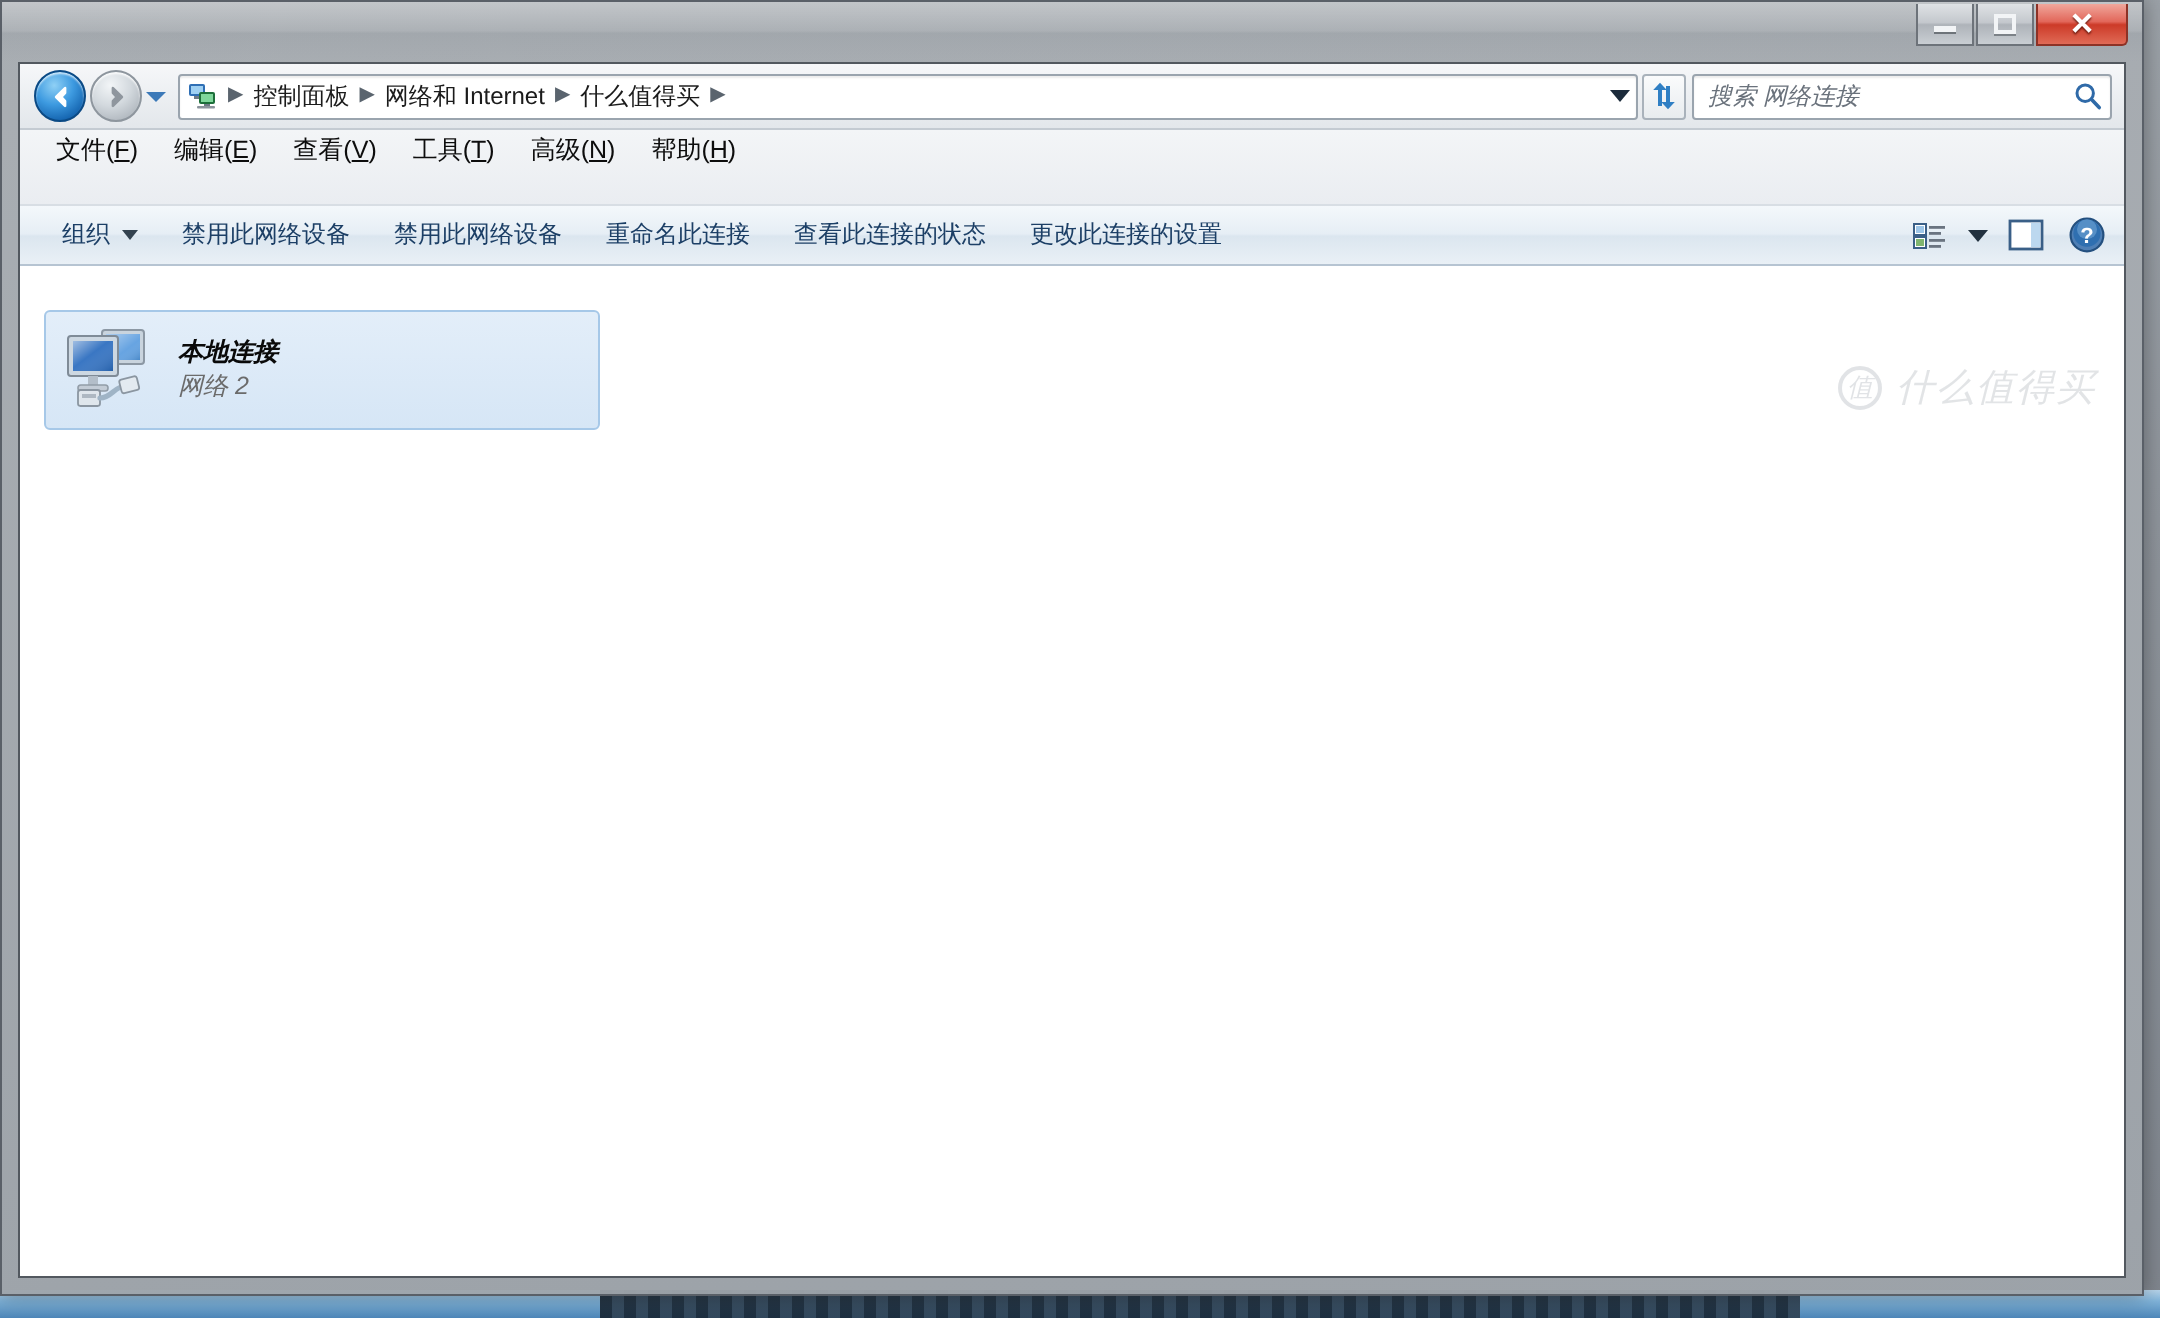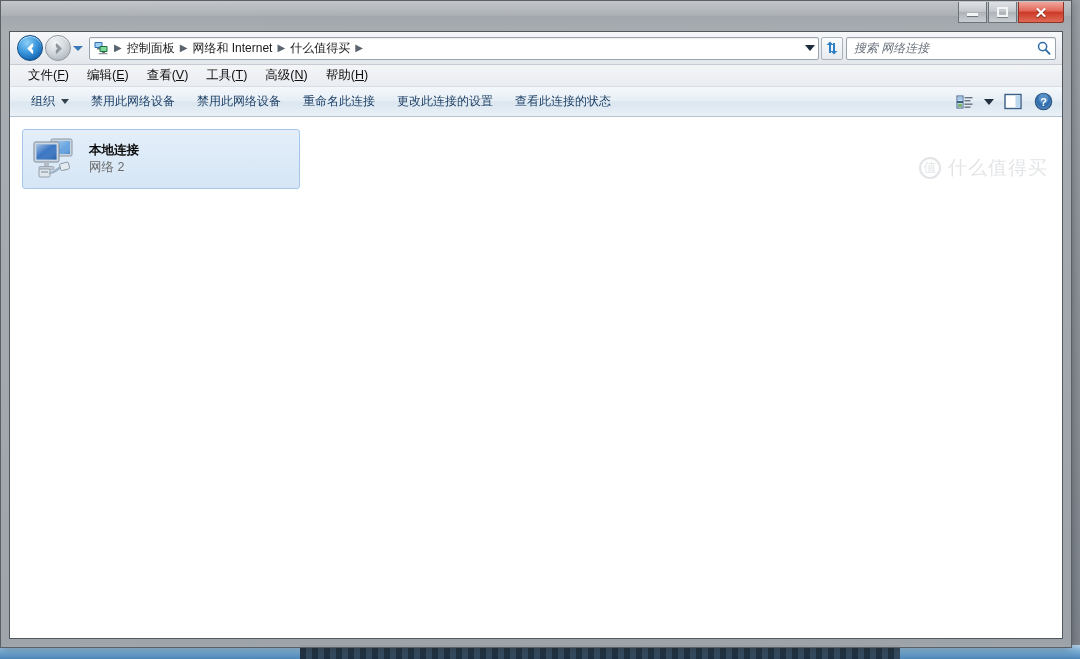--- a/index.html
+++ b/index.html
@@ -191,21 +191,21 @@
     flex: 1; border: none; outline: none; font-size: 12px;
     font-style: italic; color: #5e6670;
     font-family: "Liberation Sans", sans-serif;
     background: transparent;
   }
   .searchbox input::placeholder { color: #6a727c; font-style: italic; opacity:1;}
   .search-icon { width: 18px; height: 16px; flex: 0 0 auto; }
 
   
   .menubar {
-    height: 22px; background: linear-gradient(180deg,#f3f5f7 0%,#eaedf1 100%);
+    height: 38px; background: linear-gradient(180deg,#f3f5f7 0%,#eaedf1 100%);
     display: flex; padding-left: 9px;
     border-bottom: 1px solid #d8dee4;
   }
   .menu-item {
     font-size: 12.5px; color: #0d0d0d; padding: 2px 9px; cursor: default;
     white-space: nowrap;
   }
   .menu-item u { text-decoration: underline; }
 
   
@@ -394,24 +394,24 @@
       <div class="cmd">
         <span>禁用此网络设备</span>
       </div>
       <div class="cmd">
         <span>禁用此网络设备</span>
       </div>
       <div class="cmd">
         <span>重命名此连接</span>
       </div>
       <div class="cmd">
+        <span>查看此连接的状态</span>
+      </div>
+      <div class="cmd">
         <span>更改此连接的设置</span>
-      </div>
-      <div class="cmd">
-        <span>查看此连接的状态</span>
       </div>
 
       <div class="cmd-spacer"></div>
 
       <div class="cmd-icon-btn">
         <svg width="18" height="16" viewBox="0 0 18 16">
           <rect x="1" y="2" width="6" height="5.5" fill="#ffffff" stroke="#3a5f87" stroke-width="1"></rect>
           <rect x="2" y="3" width="4" height="3.5" fill="#9ec6e8"></rect>
           <rect x="1" y="8.5" width="6" height="5.5" fill="#ffffff" stroke="#3a5f87" stroke-width="1"></rect>
           <rect x="2" y="9.5" width="4" height="3.5" fill="#7fb56f"></rect>
@@ -433,21 +433,21 @@
       <div class="cmd-icon-btn">
         <svg width="19" height="19" viewBox="0 0 19 19">
           <circle cx="9.5" cy="9.5" r="8.2" fill="#4f7fb5" stroke="#24507f" stroke-width="1.1"></circle>
           <circle cx="9.5" cy="8.6" r="6.8" fill="#2f6fb0"></circle>
           <circle cx="9.5" cy="6.6" r="5" fill="#77a9d8" opacity=".55"></circle>
           <text x="9.5" y="13.6" text-anchor="middle" font-size="11" font-weight="bold" fill="#ffffff" font-family="Liberation Sans, sans-serif">?</text>
         </svg>
       </div>
     </div>
 
-    <div class="content" style="position:relative;top:2px;">
+    <div class="content" style="position:relative;top:12px;font-style:italic;">
       <div class="tiles">
 
         <div class="conn-tile">
           <svg class="conn-icon" viewBox="0 0 52 48">
 
             <rect x="22" y="4" width="21" height="17" rx="1.5" fill="#c9d4de" stroke="#8c98a4" stroke-width="1"></rect>
             <rect x="24" y="6" width="17" height="13" fill="#5f9fe0"></rect>
             <rect x="24" y="6" width="17" height="13" fill="url(#g2)"></rect>
 
             <rect x="5" y="7" width="25" height="20" rx="1.5" fill="#cdd8e2" stroke="#7f8b97" stroke-width="1"></rect>

